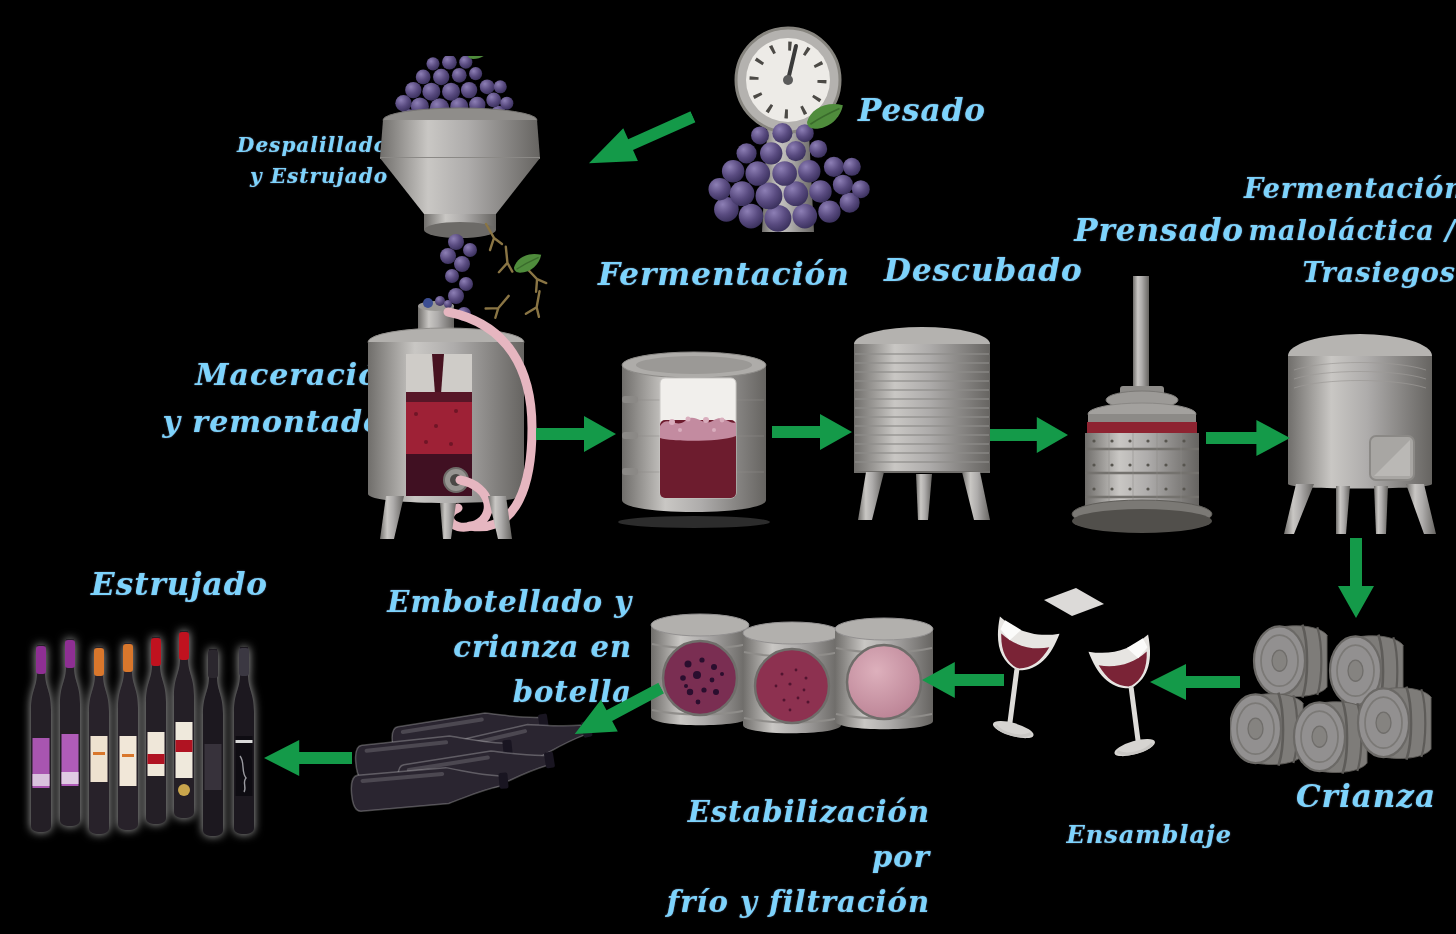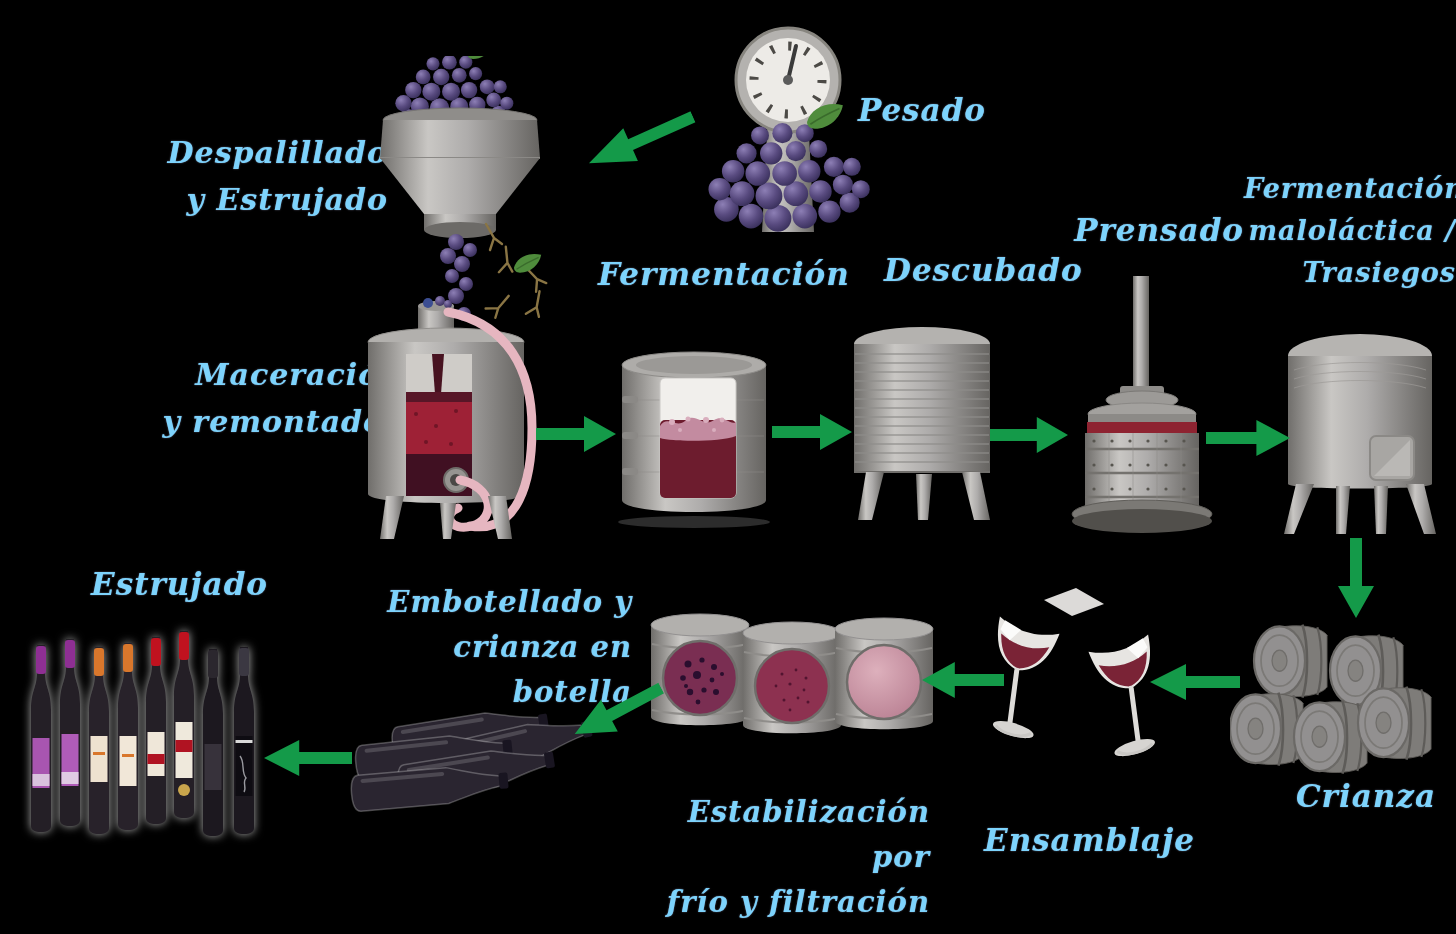--- a/index.html
+++ b/index.html
@@ -91,32 +91,32 @@
       <g id="lybottle">
         <path d="M8,0 H96 C118,6 128,10 150,13 L150,23 C128,26 118,30 96,36 H8 C3,36 0,30 0,18 C0,6 3,0 8,0 Z" fill="#2a2530" stroke="rgba(240,240,240,0.28)" stroke-width="1.5"></path>
         <rect x="148" y="10" width="9" height="16" rx="2" fill="#191521"></rect>
         <path d="M12,6 H92" stroke="rgba(255,255,255,0.16)" stroke-width="4" stroke-linecap="round"></path>
       </g>
       <path id="upbottle" d="M3,184 L3,68 C3,48 9,46 9,30 L9,3 L17,3 L17,30 C17,46 23,48 23,68 L23,184 C23,188 19,190 13,190 C7,190 3,188 3,184 Z"></path>
     </defs>
   </svg>
 
   <div class="label" style="left:856px;top:86px;width:130px;font-size:31px;">Pesado</div>
-  <div class="label" style="left:148px;top:130px;width:240px;font-size:30px;">Despalillado
+  <div class="label" style="left:148px;top:130px;width:240px;font-size:20px;">Despalillado
 y Estrujado</div>
   <div class="label" style="left:152px;top:352px;width:250px;font-size:30px;">Maceración
 y remontados</div>
   <div class="label" style="left:598px;top:250px;width:230px;font-size:31px;">Fermentación</div>
   <div class="label" style="left:836px;top:246px;width:190px;font-size:31px;margin-left:48px;">Descubado</div>
   <div class="label" style="left:1064px;top:206px;width:180px;font-size:31px;">Prensado</div>
   <div class="label" style="left:1244px;top:168px;width:212px;font-size:27px;">Fermentación
 maloláctica /
 Trasiegos</div>
   <div class="label" style="left:1266px;top:772px;width:170px;font-size:31px;">Crianza</div>
-  <div class="label" style="left:984px;top:816px;width:200px;font-size:31px;">Ensamblaje</div>
+  <div class="label" style="left:1032px;top:816px;width:200px;font-size:24px;">Ensamblaje</div>
   <div class="label" style="left:664px;top:790px;width:266px;font-size:29px;">Estabilización por
 frío y filtración</div>
   <div class="label" style="left:344px;top:580px;width:258px;font-size:29px;margin-left:30px;">Embotellado y
 crianza en botella</div>
   <div class="label" style="left:58px;top:560px;width:210px;font-size:31px;">Estrujado</div>
 
   <div class="icon" style="left:698px;top:22px;width:180px;height:215px;">
     <svg viewBox="0 0 180 215">
       <path d="M70,92 L110,92 L116,210 L64,210 Z" fill="url(#mh)"></path>
       <circle cx="90" cy="58" r="52" fill="#b4b2af" stroke="#87857f" stroke-width="3"></circle>

